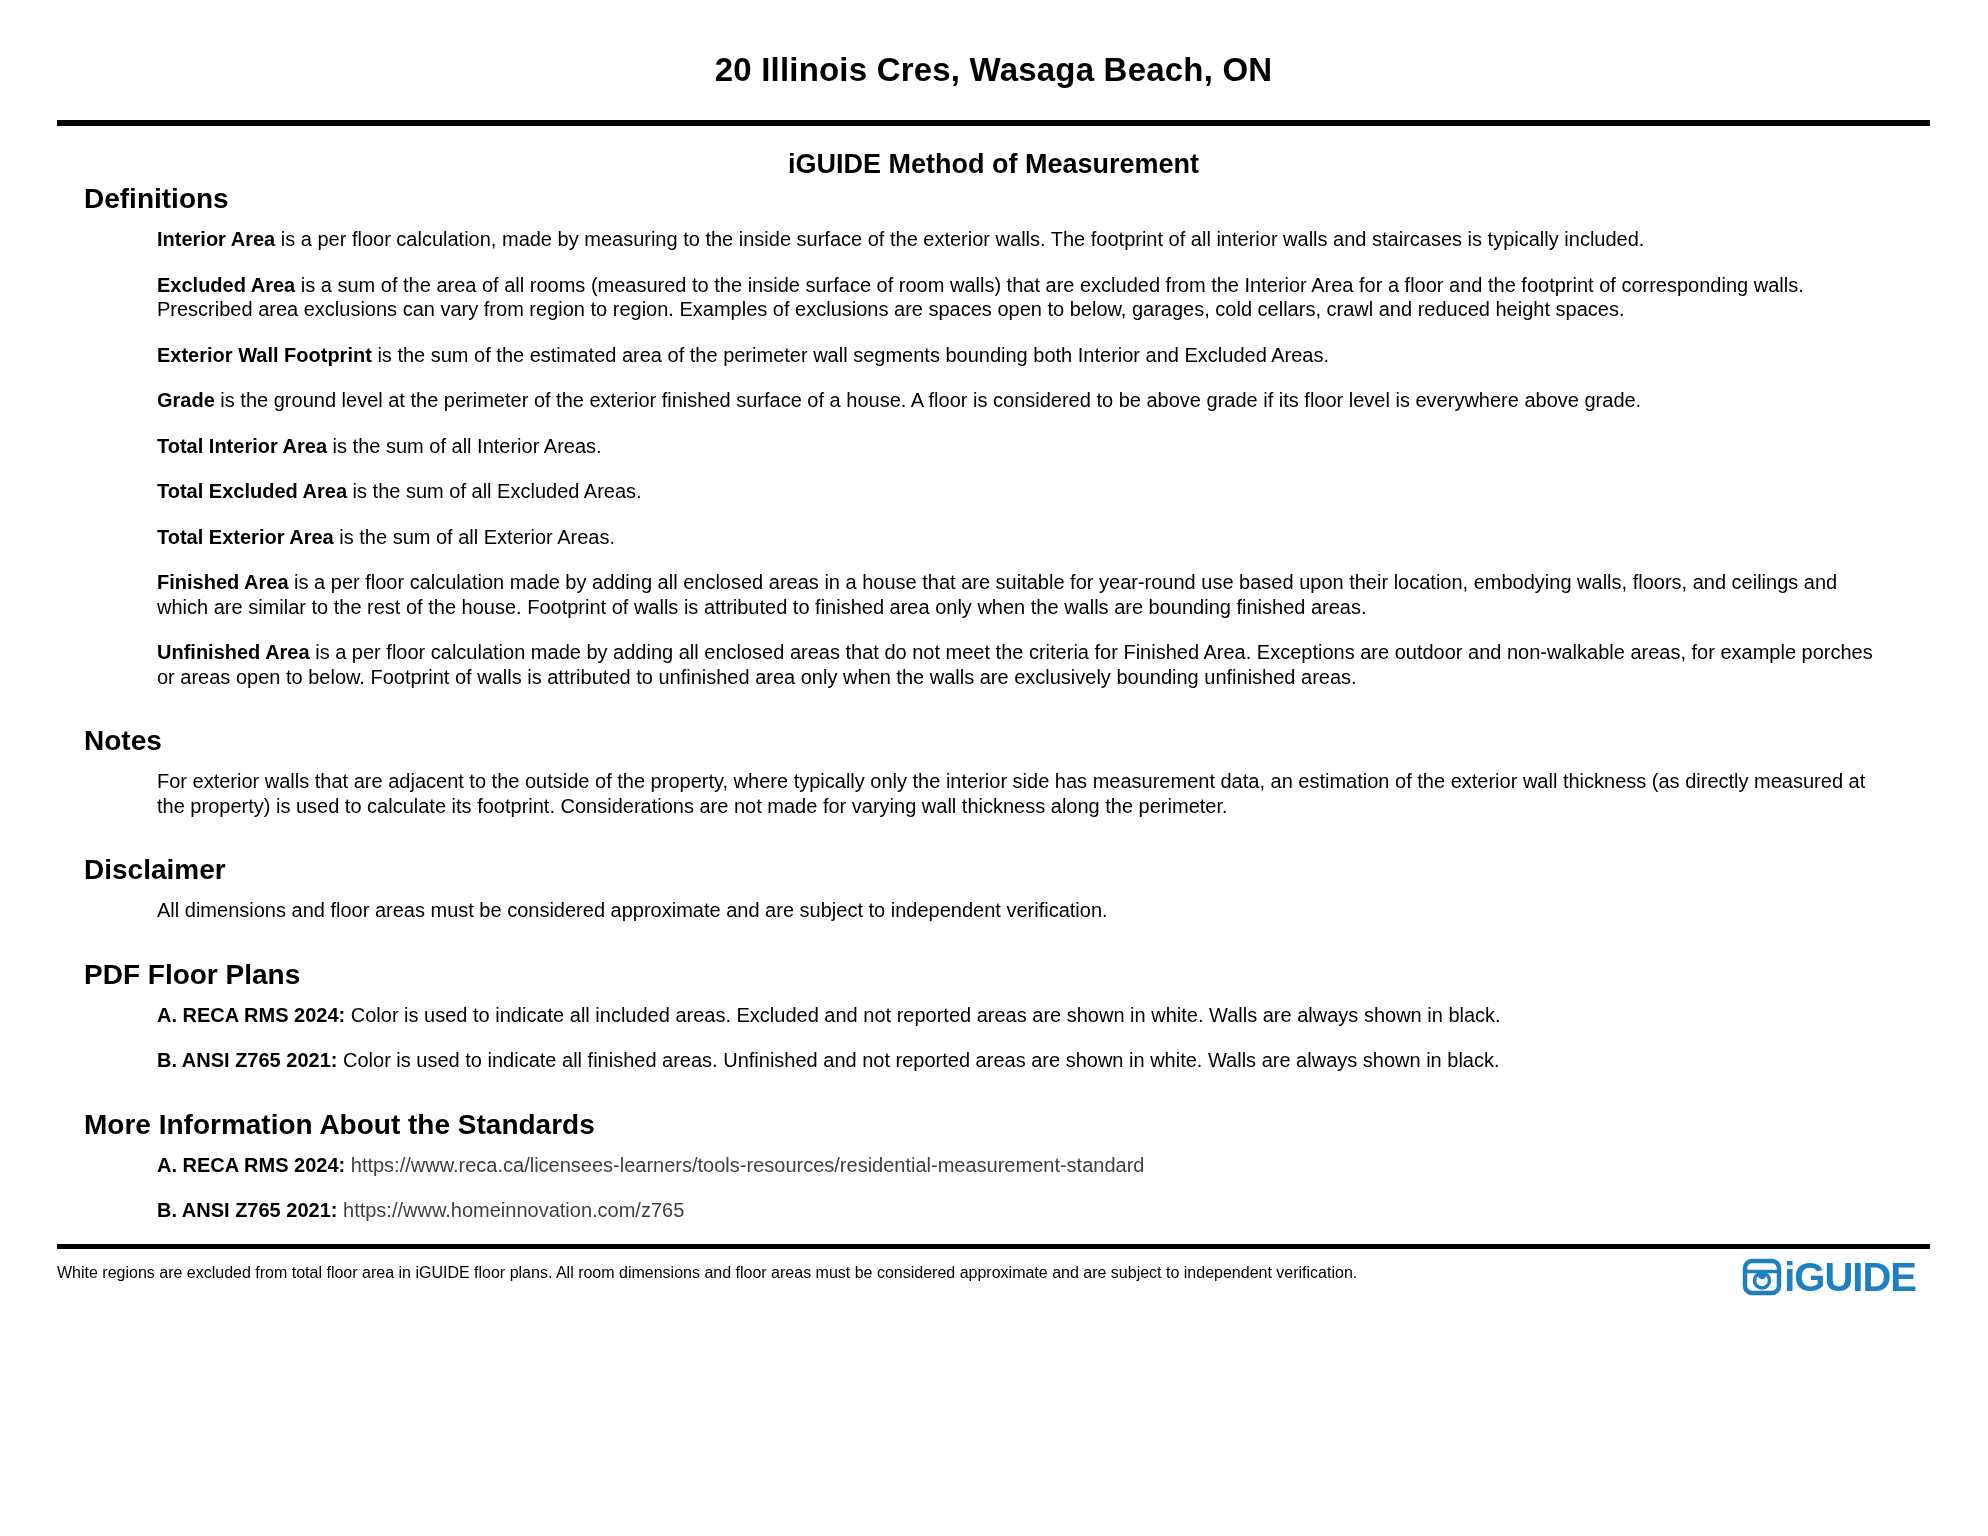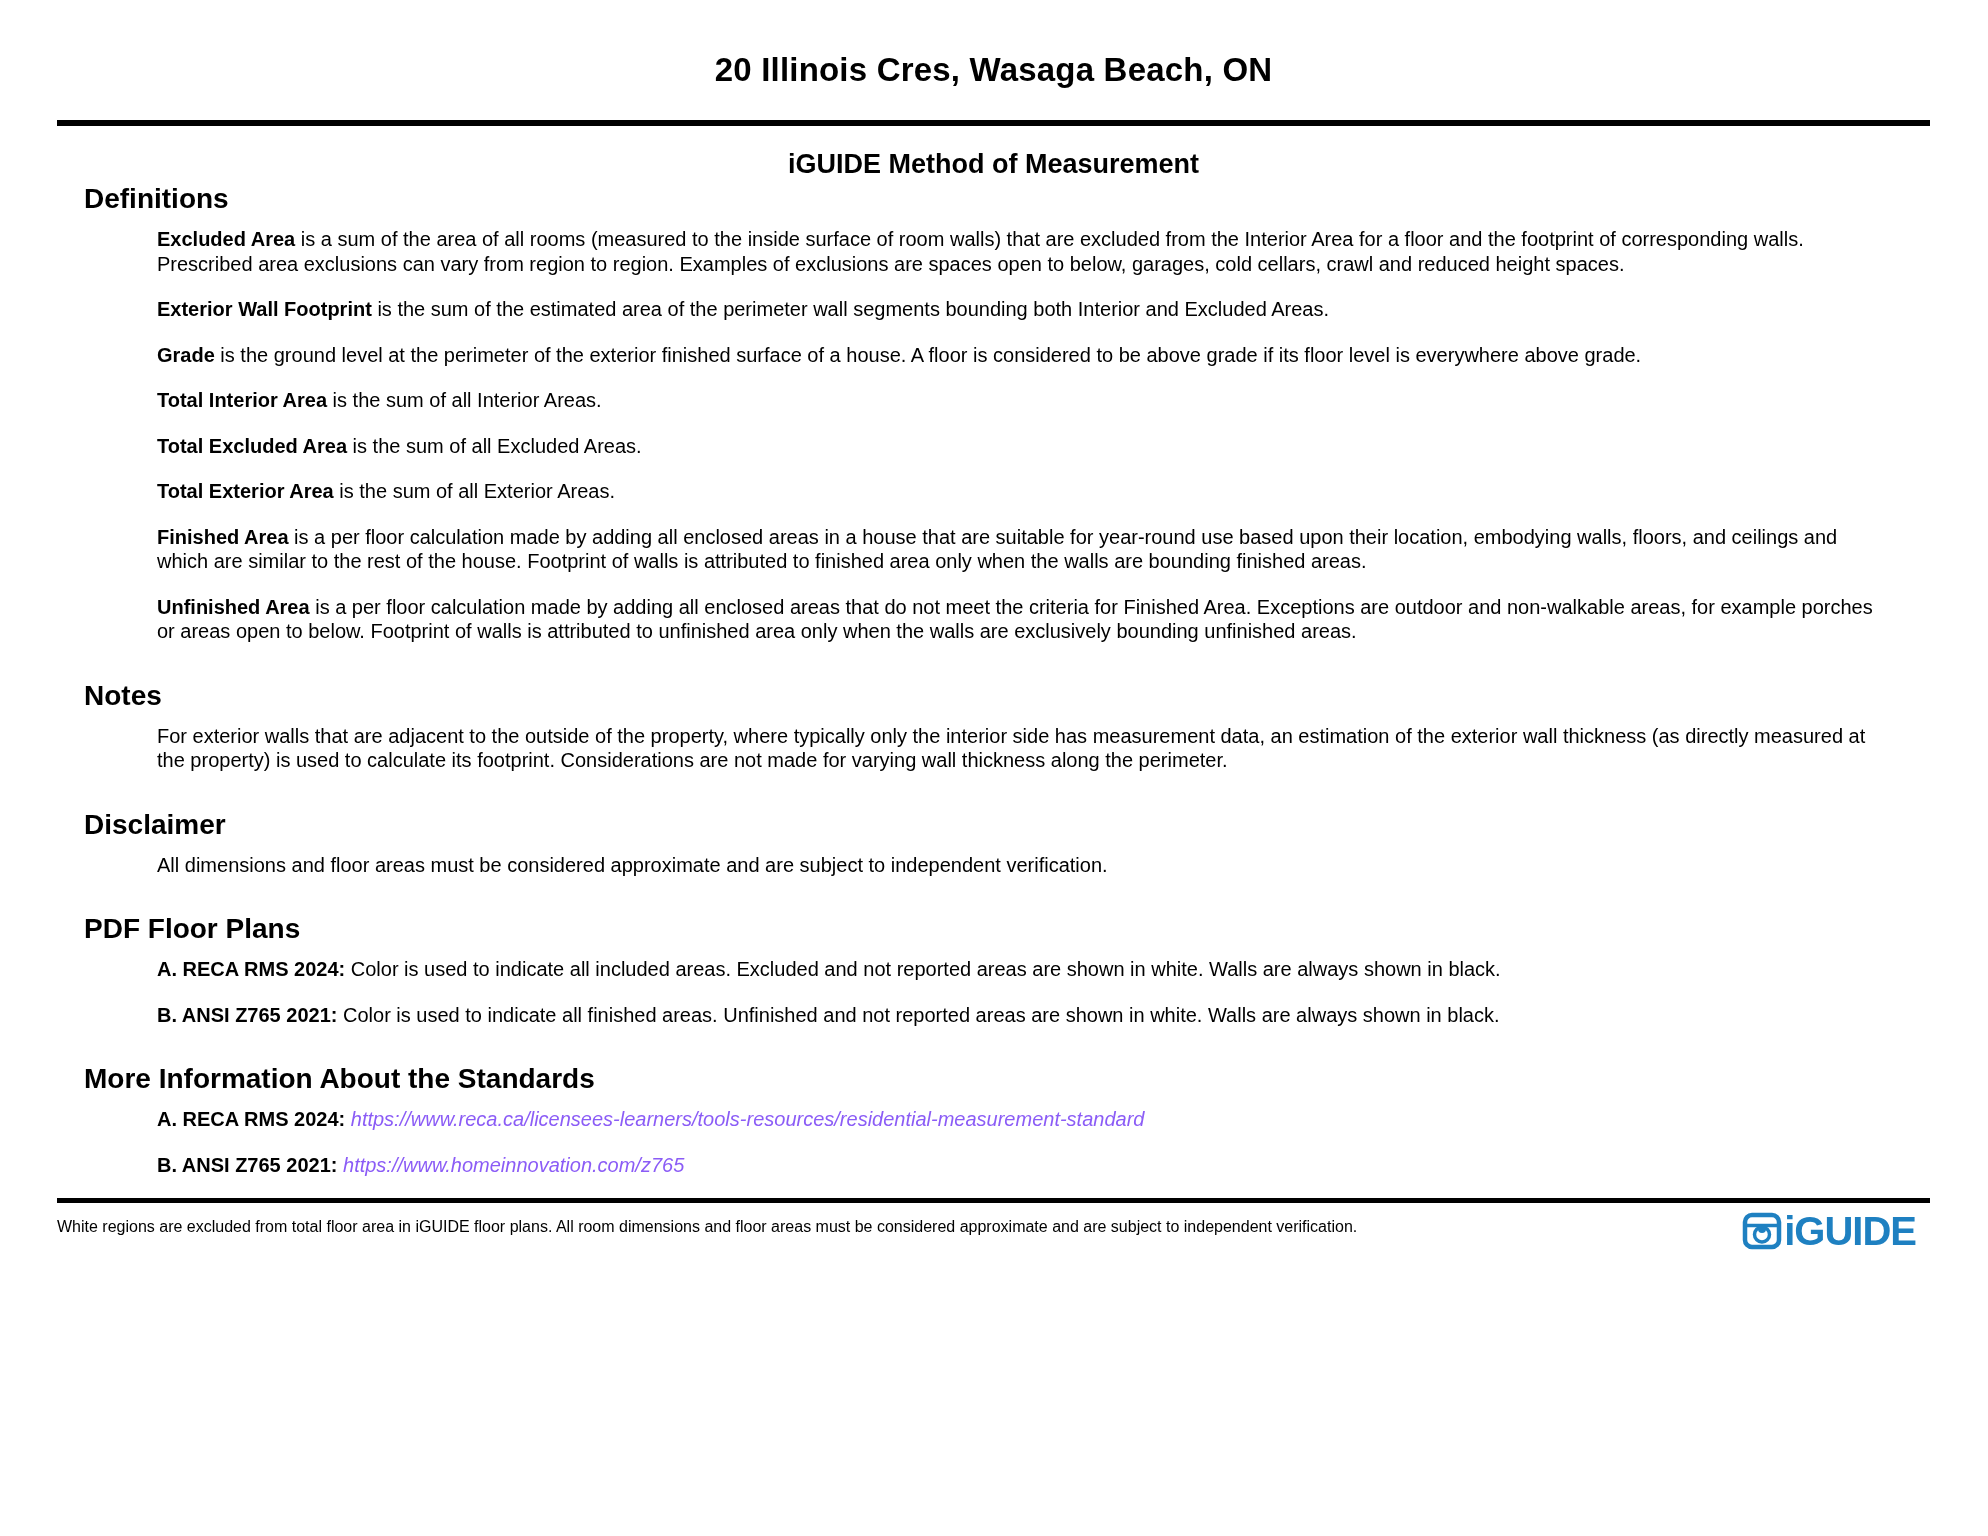--- a/index.html
+++ b/index.html
@@ -45,21 +45,21 @@
   }
   h2.section-heading.first {
     margin-top: 3px;
   }
   p.body-para {
     font-size: 20px;
     line-height: 24.5px;
     margin: 0 40px 21px 100px;
   }
   p.body-para b, p.body-para .term { font-weight: bold; }
-  .url-text { color: #8b5cf6; font-style: italic; }
+  .url-text { color: #404040; }
   .rule-bottom {
     height: 5px;
     background: #000;
     margin-top: 14px;
   }
   .footer-row {
     display: flex;
     justify-content: space-between;
     align-items: flex-start;
     margin-top: 6px;
@@ -91,20 +91,21 @@
 <div class="page">
 
   <h1 class="doc-title">20 Illinois Cres, Wasaga Beach, ON</h1>
 
   <div class="rule-top"></div>
 
   <div class="doc-subtitle">iGUIDE Method of Measurement</div>
 
   <h2 class="section-heading first">Definitions</h2>
 
+  <p class="body-para"><span class="term">Interior Area</span><span> is a per floor calculation, made by measuring to the inside surface of the exterior walls. The footprint of all interior walls and staircases is typically included.</span></p>
   <p class="body-para"><span class="term">Excluded Area</span><span> is a sum of the area of all rooms (measured to the inside surface of room walls) that are excluded from the Interior Area for a floor and the footprint of corresponding walls. Prescribed area exclusions can vary from region to region. Examples of exclusions are spaces open to below, garages, cold cellars, crawl and reduced height spaces.</span></p>
   <p class="body-para"><span class="term">Exterior Wall Footprint</span><span> is the sum of the estimated area of the perimeter wall segments bounding both Interior and Excluded Areas.</span></p>
   <p class="body-para"><span class="term">Grade</span><span> is the ground level at the perimeter of the exterior finished surface of a house. A floor is considered to be above grade if its floor level is everywhere above grade.</span></p>
   <p class="body-para"><span class="term">Total Interior Area</span><span> is the sum of all Interior Areas.</span></p>
   <p class="body-para"><span class="term">Total Excluded Area</span><span> is the sum of all Excluded Areas.</span></p>
   <p class="body-para"><span class="term">Total Exterior Area</span><span> is the sum of all Exterior Areas.</span></p>
   <p class="body-para"><span class="term">Finished Area</span><span> is a per floor calculation made by adding all enclosed areas in a house that are suitable for year-round use based upon their location, embodying walls, floors, and ceilings and which are similar to the rest of the house. Footprint of walls is attributed to finished area only when the walls are bounding finished areas.</span></p>
   <p class="body-para"><span class="term">Unfinished Area</span><span> is a per floor calculation made by adding all enclosed areas that do not meet the criteria for Finished Area. Exceptions are outdoor and non-walkable areas, for example porches or areas open to below. Footprint of walls is attributed to unfinished area only when the walls are exclusively bounding unfinished areas.</span></p>
 
   <h2 class="section-heading">Notes</h2>

